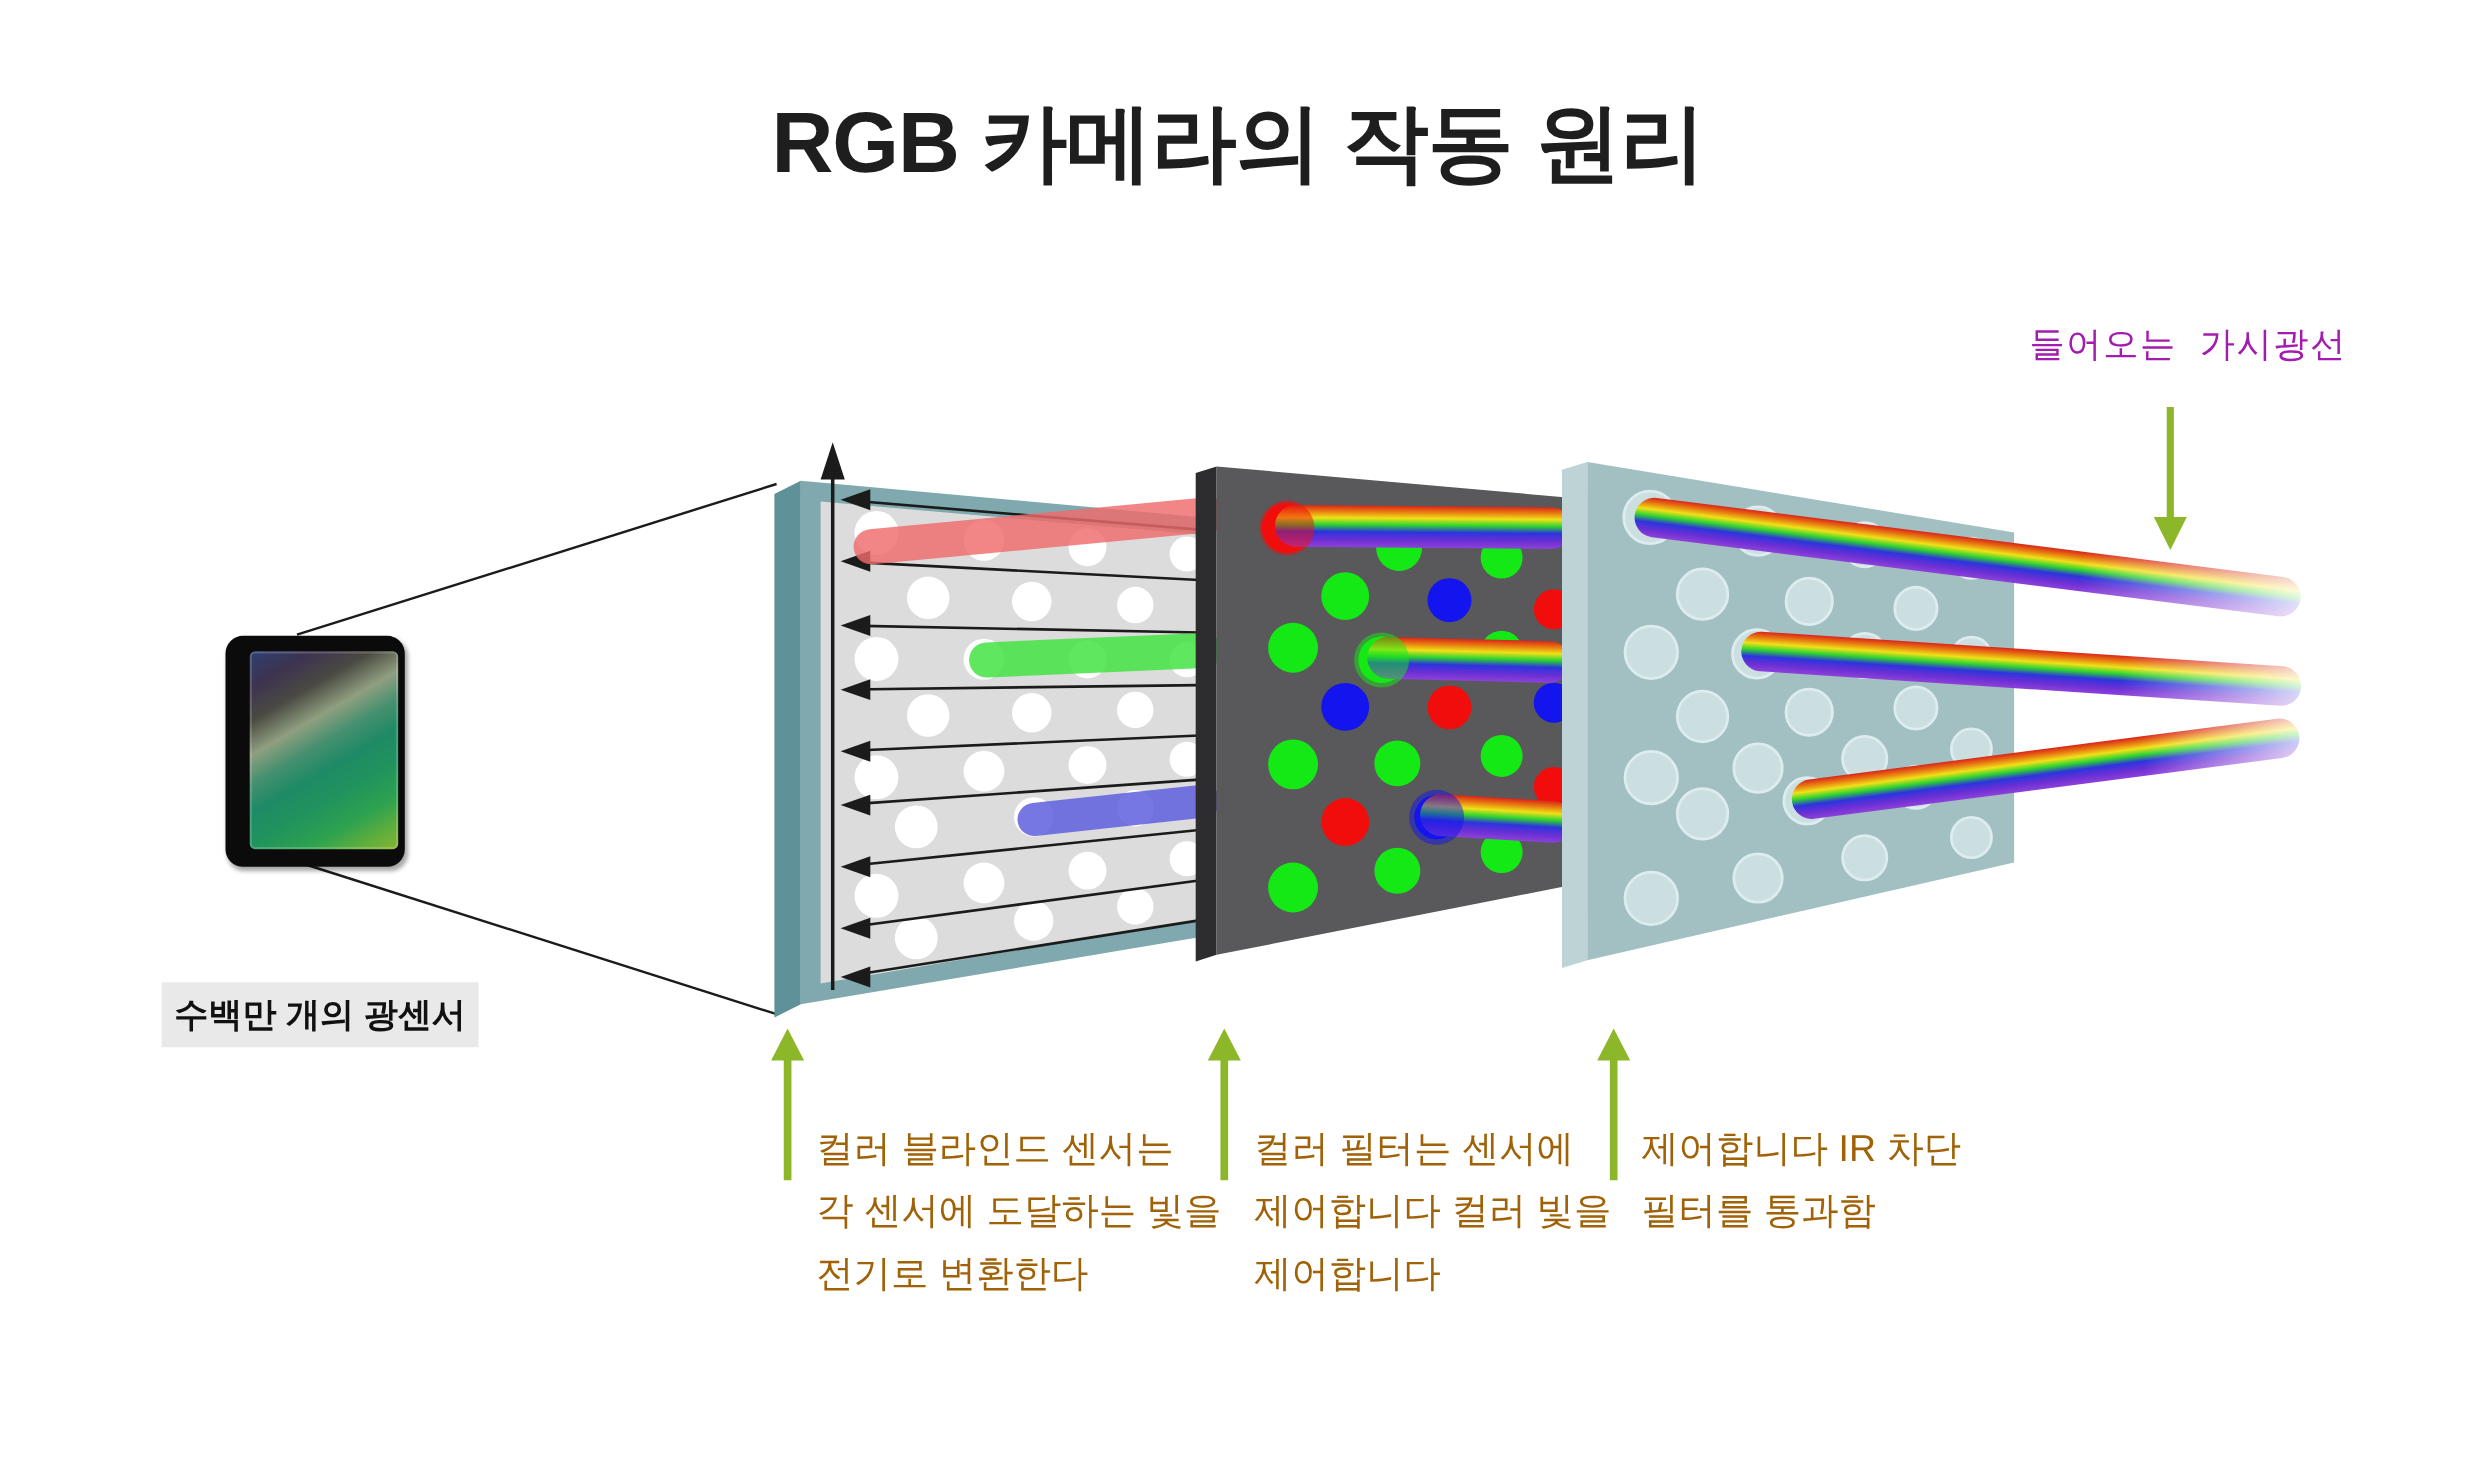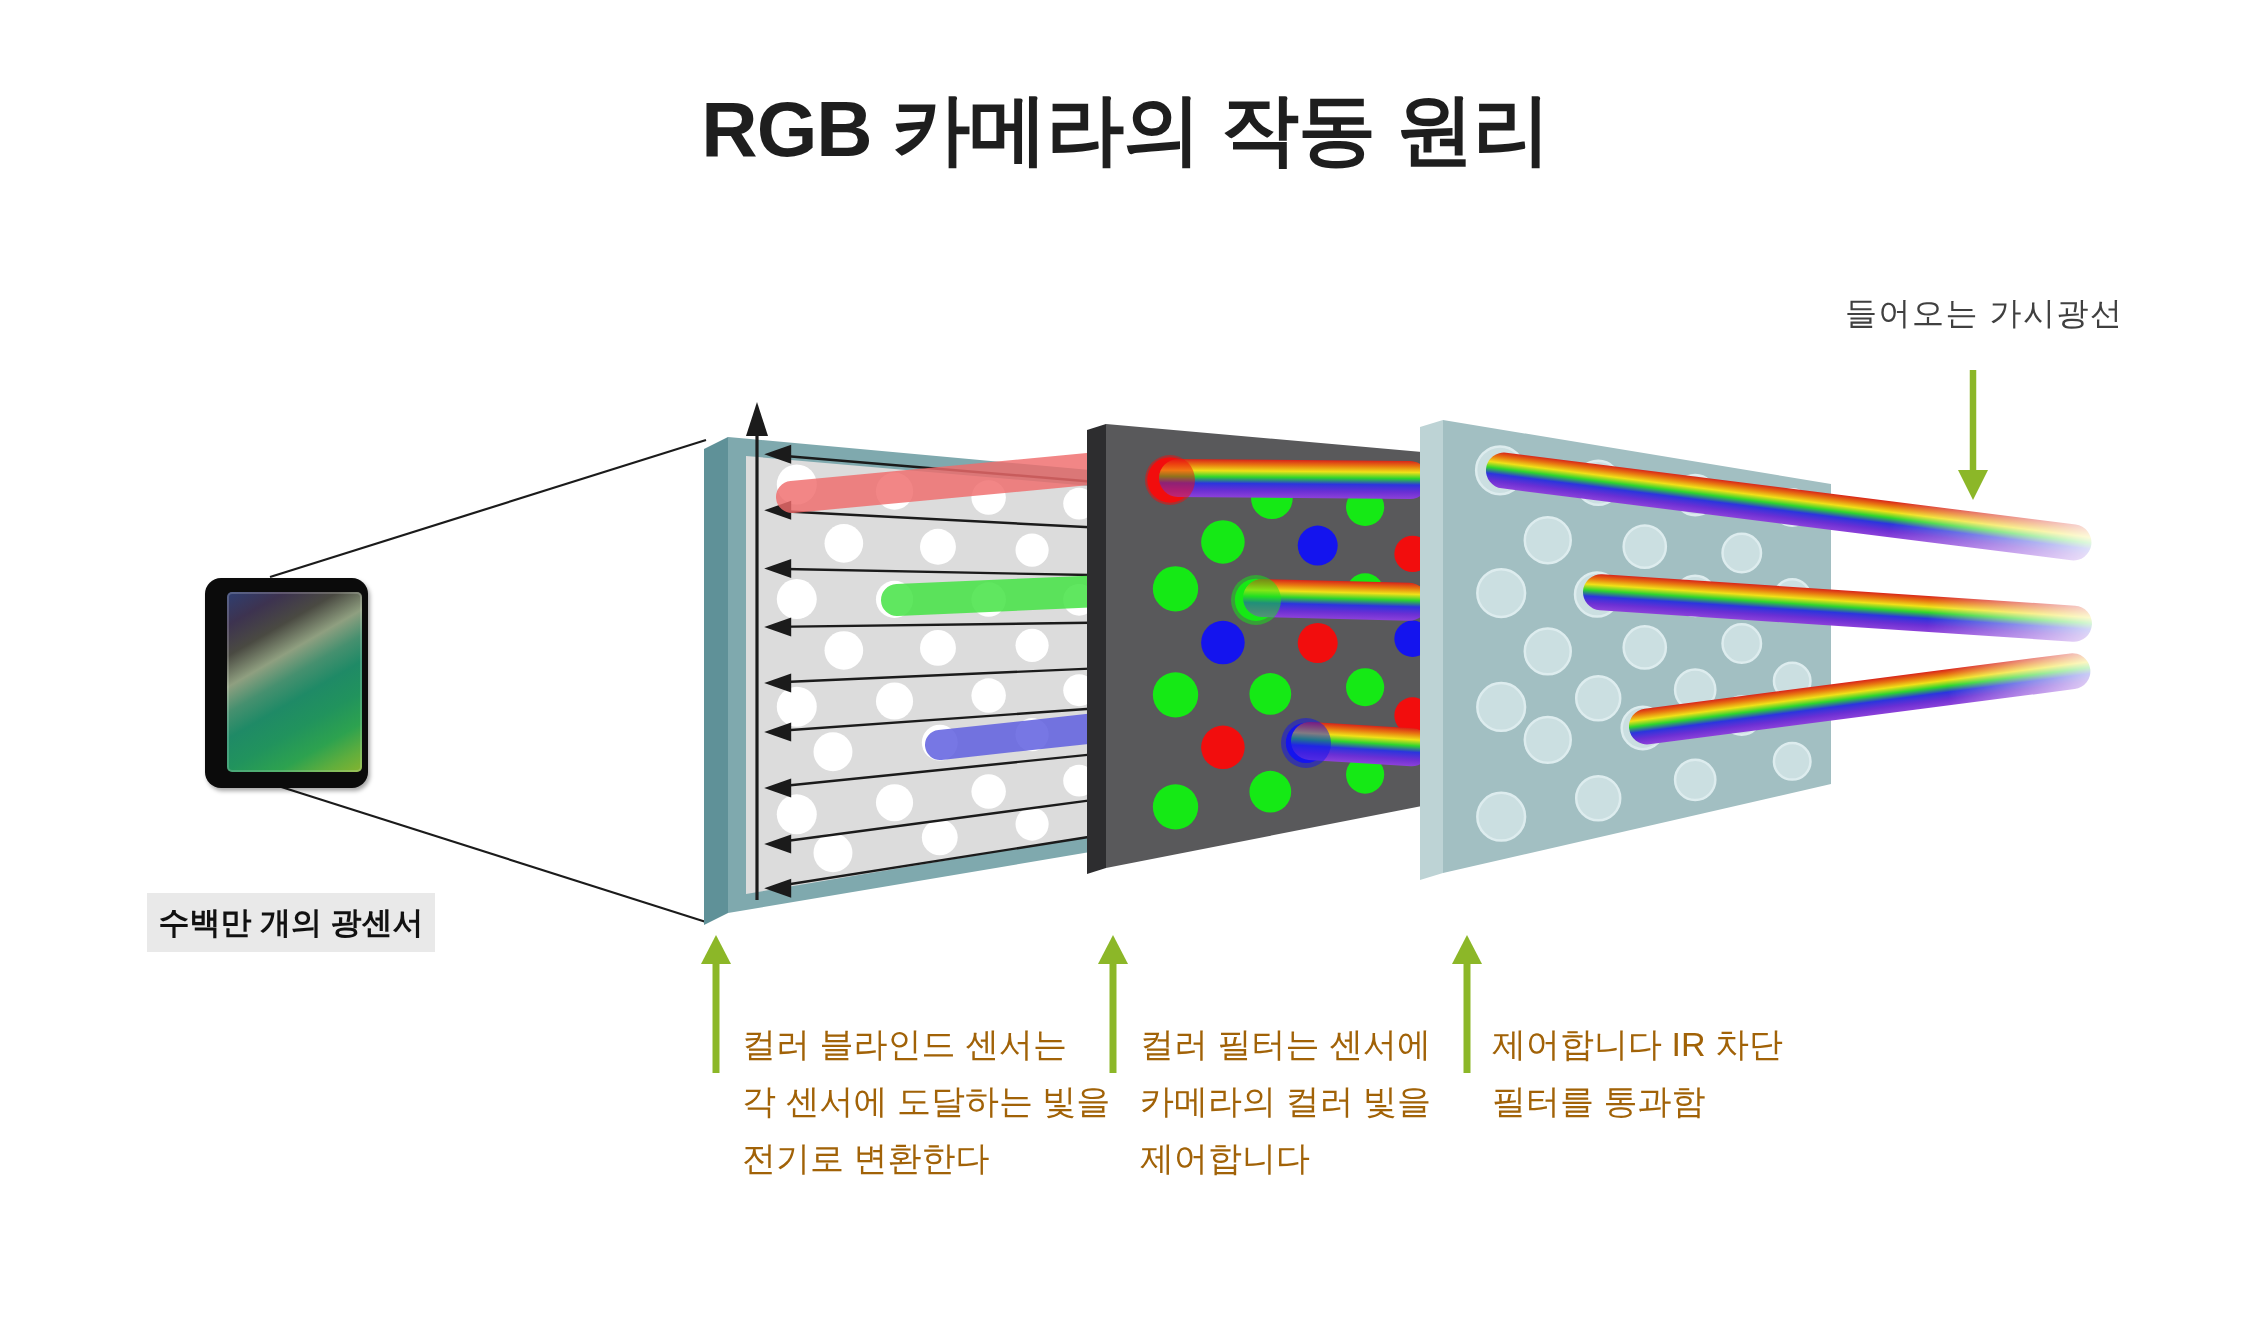--- a/index.html
+++ b/index.html
@@ -2,21 +2,21 @@
 <html><head>
 <meta charset="utf-8">
 <style>
   html,body{margin:0;padding:0;background:#ffffff;}
   body{width:2251px;height:1343px;position:relative;overflow:hidden;
        font-family:"Liberation Sans","DejaVu Sans",sans-serif;color:#222;}
   .stage{position:absolute;inset:0;}
   .page-title{position:absolute;left:0;top:78px;width:2251px;text-align:center;
        font-size:78px;font-weight:bold;letter-spacing:-1px;color:#1e1e1e;margin:0;}
   .incoming-label{position:absolute;left:1845px;top:292px;font-size:32px;
-       letter-spacing:1.5px;color:#404040;white-space:nowrap;}
+       letter-spacing:1.5px;color:#a21caf;white-space:nowrap;font-family:Liberation Mono, monospace;}
   svg.diagram{position:absolute;left:0;top:0;}
   .chip{position:absolute;left:205px;top:578px;width:163px;height:210px;
        background:#0b0b0b;border-radius:16px;box-shadow:2px 3px 4px rgba(0,0,0,0.35);}
   .chip-screen{position:absolute;left:22px;top:14px;right:6px;bottom:16px;border-radius:5px;
        background:linear-gradient(150deg,#2f3f72 0%,#3d3350 13%,#4a4a42 25%,#8f9f80 37%,
                   #46906f 47%,#1f8a66 57%,#21935d 69%,#2da24f 81%,#5fae3d 91%,#86b42f 100%);
        box-shadow:inset 0 0 0 2px rgba(255,255,255,0.18);}
   .chip-label{position:absolute;left:147px;top:893px;width:288px;height:59px;
        background:#e9e9e9;display:flex;align-items:center;justify-content:center;
        font-size:31px;font-weight:bold;color:#111;white-space:nowrap;}
@@ -242,21 +242,21 @@
   </div>
   <div class="chip-label">수백만 개의 광센서</div>
 
   <div class="annotation annotation-1">
     <div>컬러 블라인드 센서는</div>
     <div>각 센서에 도달하는 빛을</div>
     <div>전기로 변환한다</div>
   </div>
   <div class="annotation annotation-2">
     <div>컬러 필터는 센서에</div>
-    <div>카메라의 컬러 빛을</div>
+    <div>제어합니다 컬러 빛을</div>
     <div>제어합니다</div>
   </div>
   <div class="annotation annotation-3">
     <div>제어합니다 IR 차단</div>
     <div>필터를 통과함</div>
   </div>
 
 </div>
 
 </body></html>

